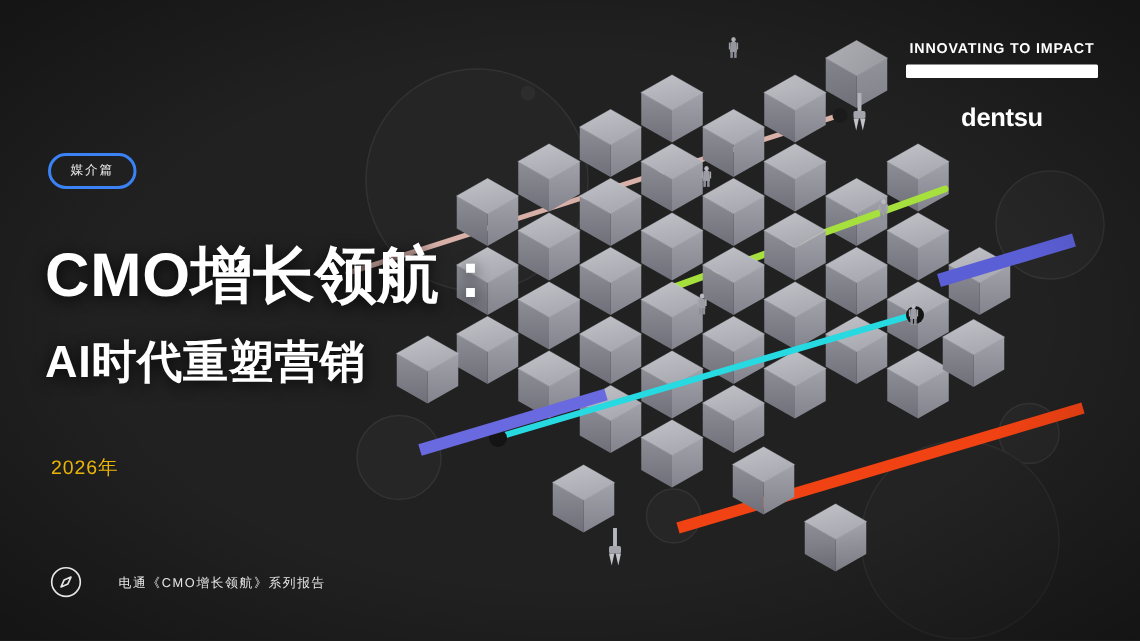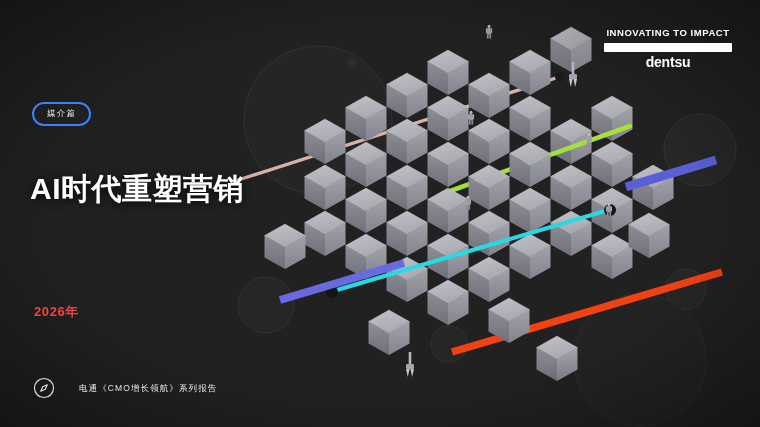--- a/index.html
+++ b/index.html
@@ -43,22 +43,22 @@
     line-height: 1;
     white-space: nowrap;
   }
   .logo-bar {
     margin-top: 5px;
     height: 9px;
     background: #ffffff;
     border-radius: 1px;
   }
   .logo-word {
-    margin-top: 3px;
-    font-size: 14px;
+    margin-top: 18px;
+    font-size: 17px;
     font-weight: bold;
     color: #ffffff;
     letter-spacing: -0.2px;
     line-height: 1.05;
   }
 
   
   .badge {
     position: absolute;
     left: 32px;
@@ -83,36 +83,36 @@
   }
   .title-main {
     font-size: 41px;
     font-weight: bold;
     letter-spacing: 0.5px;
     line-height: 1.06;
     white-space: nowrap;
     text-shadow: 0 2px 10px rgba(0,0,0,0.85);
   }
   .title-sub {
-    margin-top: 10px;
+    margin-top: 20px;
     font-size: 30px;
     font-weight: bold;
     letter-spacing: 0.5px;
     line-height: 1.1;
     white-space: nowrap;
     text-shadow: 0 2px 10px rgba(0,0,0,0.85);
   }
 
   .year {
     position: absolute;
     left: 34px;
     top: 303px;
     font-size: 13px;
-    font-weight: bold;
-    color: #ef4444;
+    font-weight: normal;
+    color: #eab308;
     letter-spacing: 0.6px;
     z-index: 30;
     text-align: center;
   }
 
   
   .footer {
     position: absolute;
     left: 33px;
     bottom: 28px;
@@ -287,20 +287,21 @@
 
   <div class="logo-block">
     <div class="logo-tagline">INNOVATING TO IMPACT</div>
     <div class="logo-bar"></div>
     <div class="logo-word">dentsu</div>
   </div>
 
   <div class="badge">媒介篇</div>
 
   <div class="title">
+    <div class="title-main">CMO增长领航：</div>
     <div class="title-sub">AI时代重塑营销</div>
   </div>
 
   <div class="year">2026年</div>
 
   <div class="footer">
     <svg class="footer-mark" viewBox="0 0 24 24" xmlns="http://www.w3.org/2000/svg">
       <circle cx="12" cy="12" r="10.4" fill="none" stroke="#e6e6e6" stroke-width="1.2"></circle>
       <path d="M15.6 8.4 L10.6 10.6 L8.4 15.6 L13.4 13.4 Z" fill="none" stroke="#e6e6e6" stroke-width="1.2" stroke-linejoin="round"></path>
     </svg>

